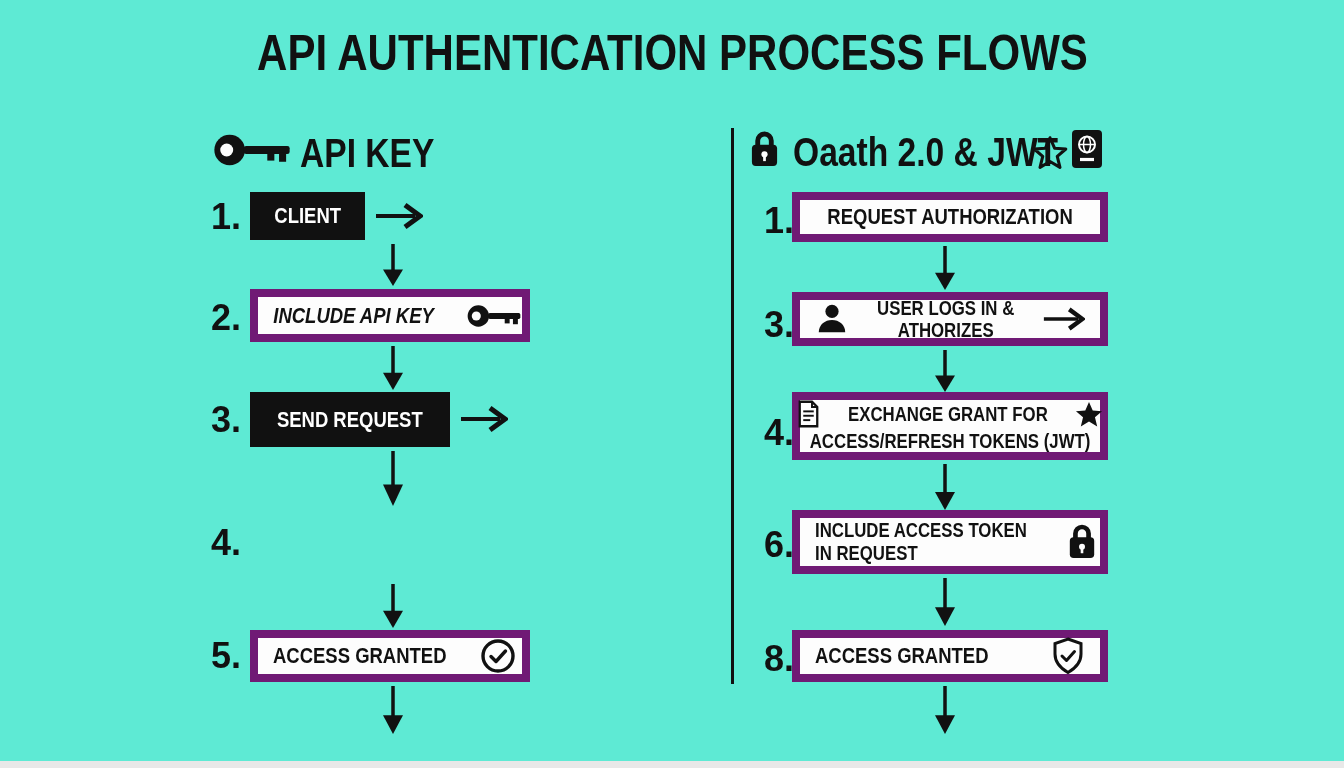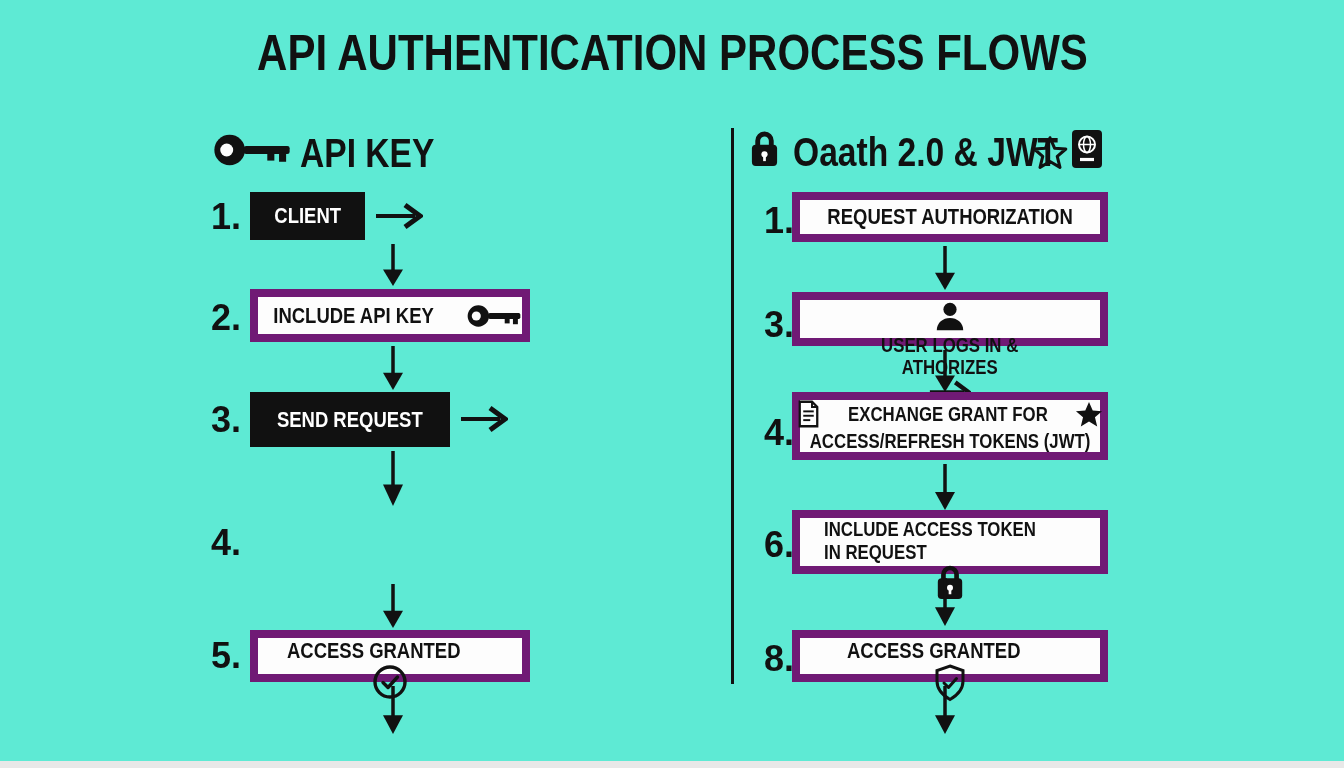--- a/index.html
+++ b/index.html
@@ -13,21 +13,21 @@
   .title{position:absolute;top:24px;left:0;right:0;text-align:center;
     font-size:50px;font-weight:800;letter-spacing:0;}
   .hdr-label{position:absolute;font-size:40px;font-weight:800;}
   .num{position:absolute;width:58px;text-align:right;font-size:36px;font-weight:800;}
   .box{position:absolute;box-sizing:border-box;border:8px solid #701a75;background:#fdfdfd;
     display:flex;align-items:center;justify-content:center;}
   .box.solid{background:#111;color:#fff;border-color:#111;}
   .box .lbl{font-size:22px;font-weight:800;}
   .box .lbl2{font-size:20px;font-weight:800;line-height:22px;text-align:center;}
   .box .lbl2l{font-size:20px;font-weight:800;line-height:23px;text-align:left;}
-  .between{justify-content:space-between;padding:0 15px;flex-direction:column;}
+  .between{justify-content:space-between;padding:0 15px;}
   .icon{display:block;}
   .abs{position:absolute;}
   .divider{position:absolute;left:731px;top:128px;width:3px;height:556px;background:#111;}
   svg{display:block;}
 </style>
 </head>
 <body>
 
 <div class="canvas">
 
@@ -59,21 +59,21 @@
     </svg>
   </span>
   <span class="abs" style="left:380px;top:244px;">
     <svg width="26" height="42" viewBox="0 0 26 46" preserveAspectRatio="none">
       <line x1="13" y1="0" x2="13" y2="30" stroke="#111" stroke-width="3.5"></line>
       <polygon points="3,28 23,28 13,46" fill="#111"></polygon>
     </svg>
   </span>
 
   <div class="num" style="left:183px;top:297px;"><span>2.</span></div>
-  <div class="box" style="left:250px;top:289px;width:280px;height:53px;gap:16px;">
+  <div class="box" style="left:250px;top:289px;width:280px;height:53px;gap:16px;font-style:italic;">
     <span class="lbl cond">INCLUDE API KEY</span>
     <span class="icon">
       <svg width="56" height="28" viewBox="0 0 66 34">
         <circle cx="14" cy="17" r="13" fill="#111"></circle>
         <circle cx="11.5" cy="17" r="5.5" fill="#fdfdfd"></circle>
         <rect x="26" y="13.5" width="39" height="7" rx="2" fill="#111"></rect>
         <rect x="46" y="19" width="6" height="7" fill="#111"></rect>
         <rect x="56" y="19" width="6" height="8" fill="#111"></rect>
       </svg>
     </span>

